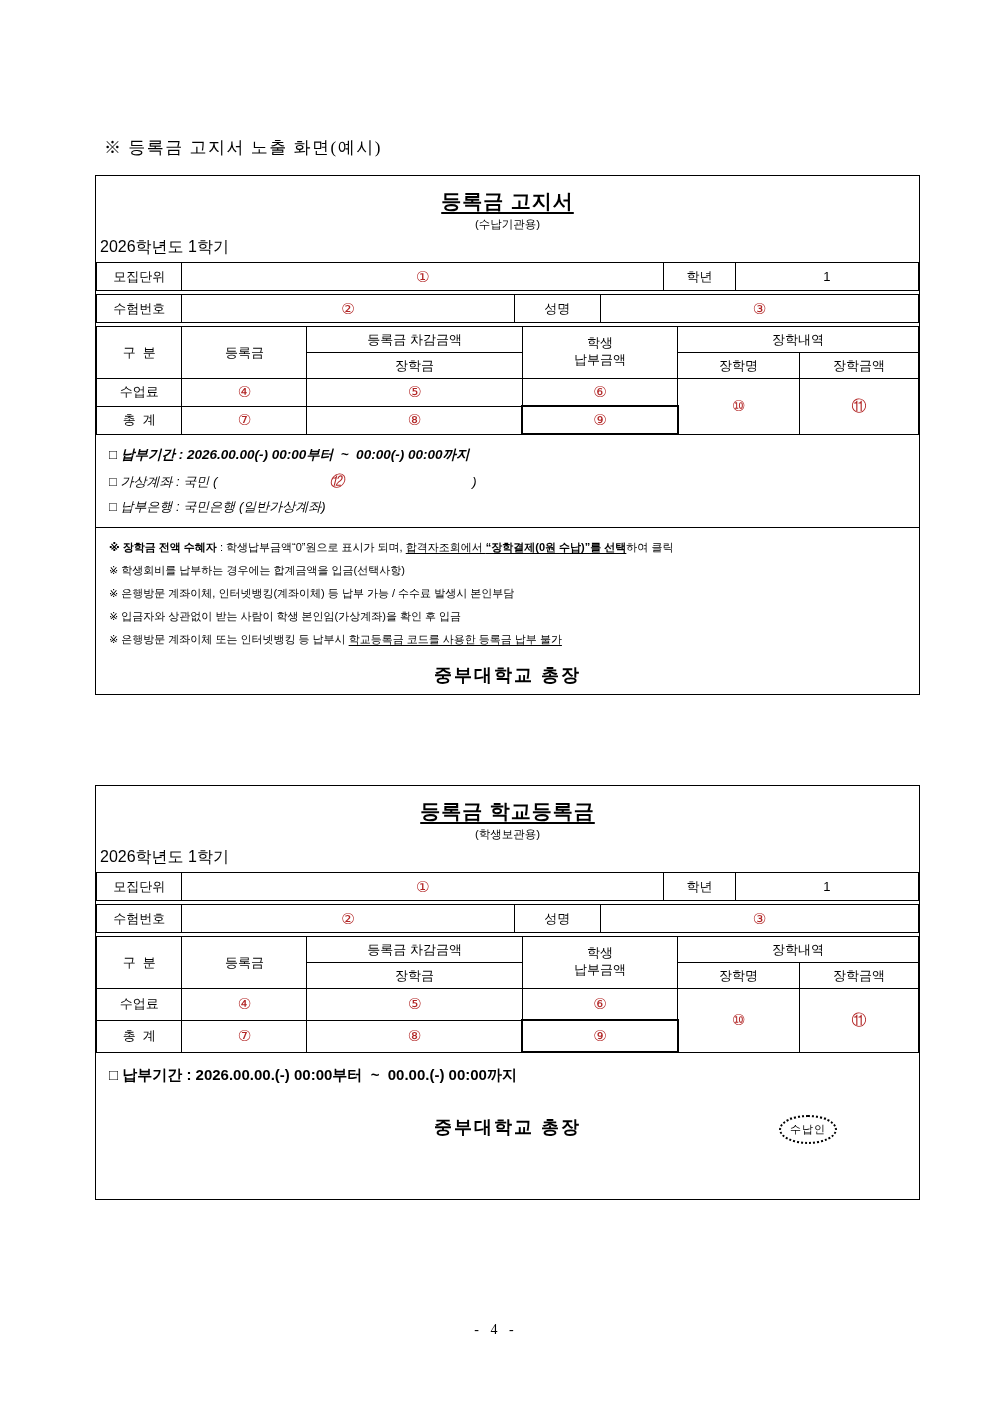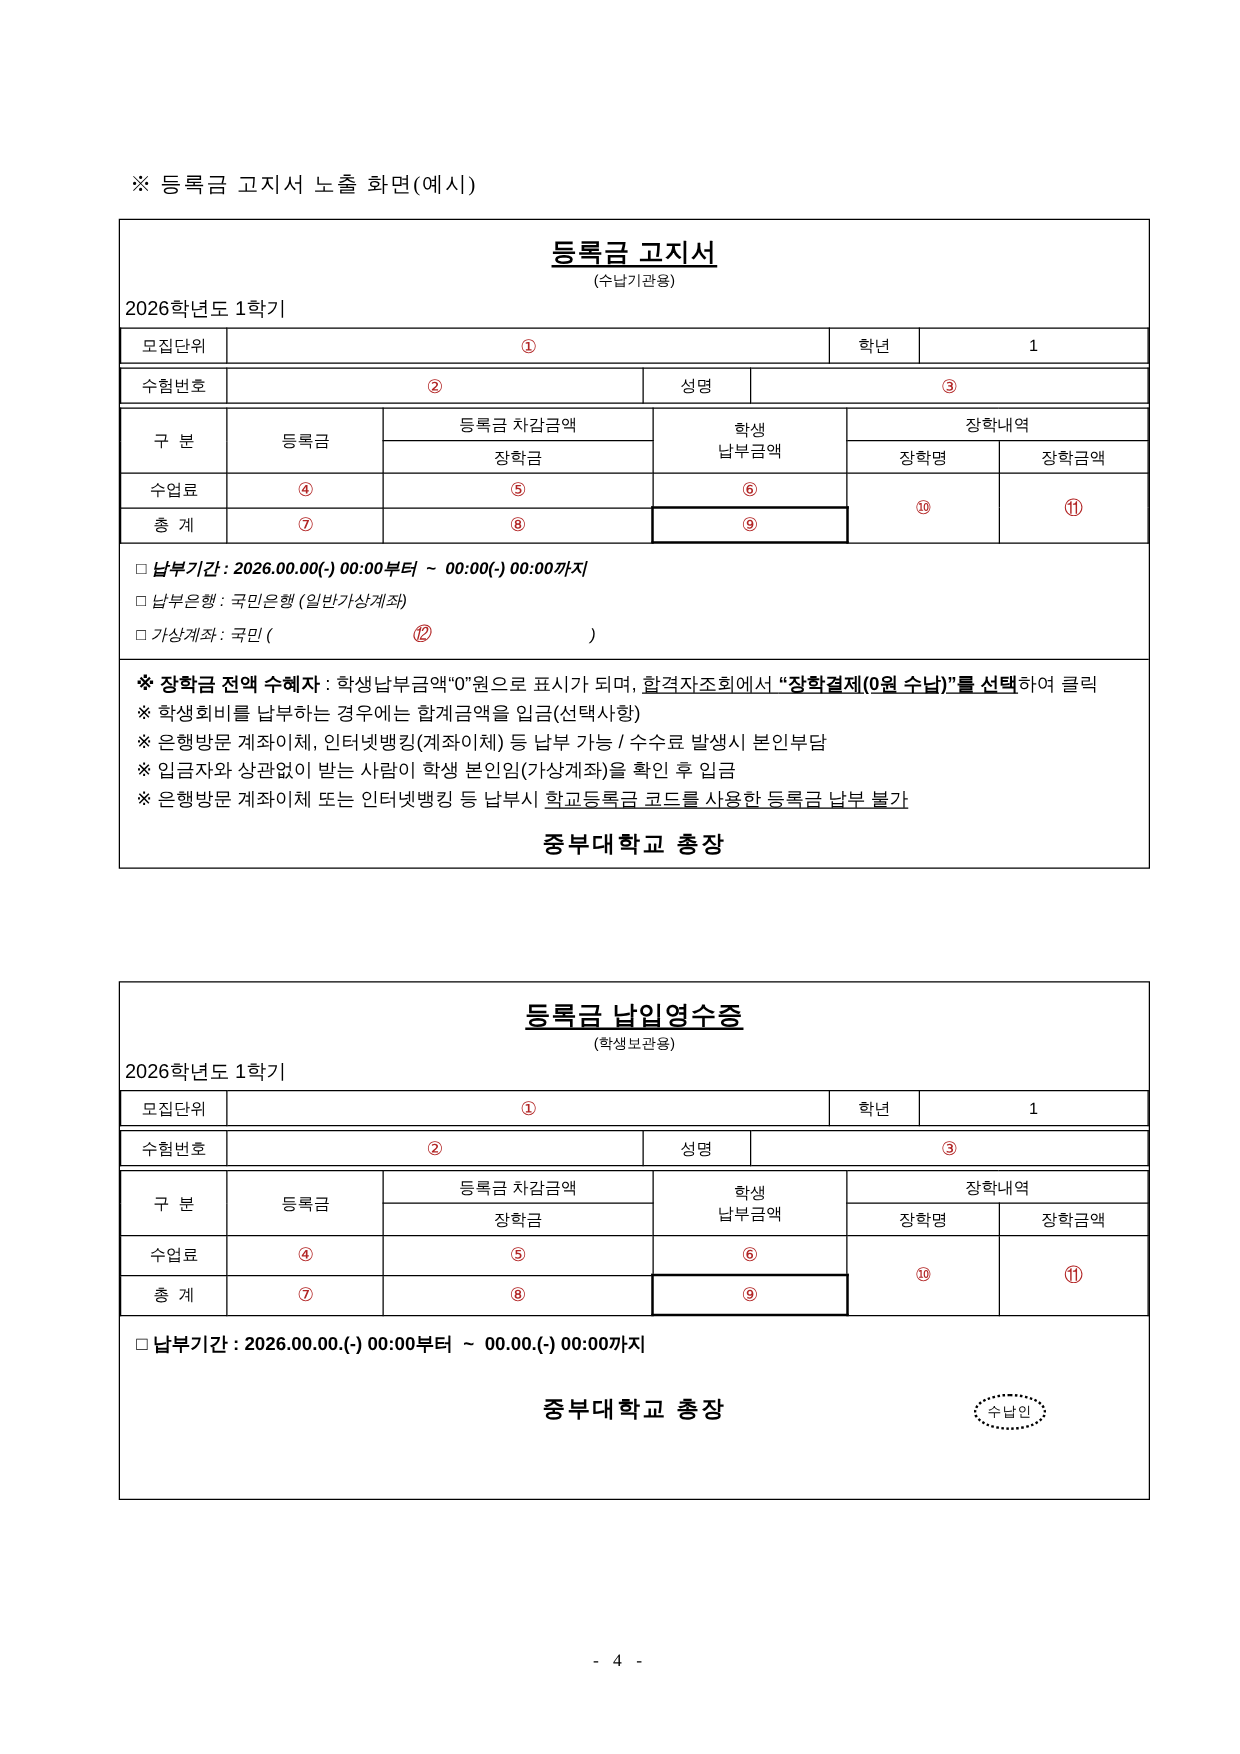--- a/index.html
+++ b/index.html
@@ -26,30 +26,30 @@
 
   table { width:100%; border-collapse:collapse; table-layout:fixed; }
   td { border:1px solid #000; text-align:center; font-size:13px; padding:0; overflow:hidden; }
   .info-table { margin-top:2px; }
   .info-table td { height:27px; }
   .gap { margin-top:3px; }
   .fee-table td { height:25px; }
   .fee-table td.body { height:26px; }
   #receipt-box .fee-table td.body { height:30px; }
   .pre { white-space:pre-wrap; }
-  .preline { white-space:pre-line; line-height:1.25; }
+  .preline { white-space:pre-line; line-height:1.25;font-family:Liberation Mono, monospace; }
   .thick { border:2px solid #000; }
   .red { color:#b22525; font-size:15px; font-family:"DejaVu Sans",sans-serif; }
 
   .payment { border-bottom:1px solid #000; padding:7px 0 7px 13px; font-size:13px;font-style:italic; }
   .payment .pline { height:26px; line-height:26px; white-space:pre-wrap; }
   .payment .pline.bold { font-weight:bold; font-size:13.5px; }
   .va-num { margin:0 128px 0 112px; }
 
-  .notes { padding:8px 0 0 13px; font-size:15px; }
+  .notes { padding:8px 0 0 13px; font-size:11px; }
   .note { height:23px; line-height:23px; white-space:pre-wrap; }
   .b { font-weight:bold; }
   .u { text-decoration:underline; text-underline-offset:2px; }
 
   .signature { text-align:center; font-size:18px; font-weight:bold; margin-top:12px; letter-spacing:2px; }
 
   .receipt-payment { padding:13px 0 0 13px; font-size:15px; font-weight:bold; white-space:pre-wrap; }
   .receipt-sign-row { position:relative; margin-top:30px; height:30px; }
   .receipt-sign-row .signature { margin-top:0; }
   .stamp {
@@ -145,37 +145,37 @@
         <td class="body pre">총  계</td>
         <td class="body red">⑦</td>
         <td class="body red">⑧</td>
         <td class="body red thick">⑨</td>
       </tr>
     </tbody>
       </table>
 
     <div class="payment">
       <div class="pline bold">□ 납부기간 : 2026.00.00(-) 00:00부터  ~  00:00(-) 00:00까지</div>
+      <div class="pline"><span>□ 가상계좌 : 국민 (</span><span class="red va-num">⑫</span><span>)</span></div>
       <div class="pline">□ 납부은행 : 국민은행 (일반가상계좌)</div>
-      <div class="pline"><span>□ 가상계좌 : 국민 (</span><span class="red va-num">⑫</span><span>)</span></div>
     </div>
 
     <div class="notes">
       <div class="note"><span class="b">※ 장학금 전액 수혜자</span><span> : 학생납부금액“0”원으로 표시가 되며, </span><span class="u">합격자조회에서 </span><span class="b u">“장학결제(0원 수납)”를 선택</span><span>하여 클릭</span></div>
       <div class="note">※ 학생회비를 납부하는 경우에는 합계금액을 입금(선택사항)</div>
       <div class="note">※ 은행방문 계좌이체, 인터넷뱅킹(계좌이체) 등 납부 가능 / 수수료 발생시 본인부담</div>
       <div class="note">※ 입금자와 상관없이 받는 사람이 학생 본인임(가상계좌)을 확인 후 입금</div>
       <div class="note"><span>※ 은행방문 계좌이체 또는 인터넷뱅킹 등 납부시 </span><span class="u">학교등록금 코드를 사용한 등록금 납부 불가</span></div>
     </div>
 
     <div class="signature">중부대학교 총장</div>
   </div>
 
   <div class="doc-box" id="receipt-box">
-    <div class="doc-title"><span class="t">등록금 납입영수증</span></div>
+    <div class="doc-title"><span class="t">등록금 학교등록금</span></div>
     <div class="doc-sub">(학생보관용)</div>
     <div class="term">2026학년도 1학기</div>
 
     <table class="info-table">
       <colgroup>
           <col style="width:10.4%">
           <col style="width:58.6%">
           <col style="width:8.7%">
           <col style="width:22.3%">
         </colgroup>

